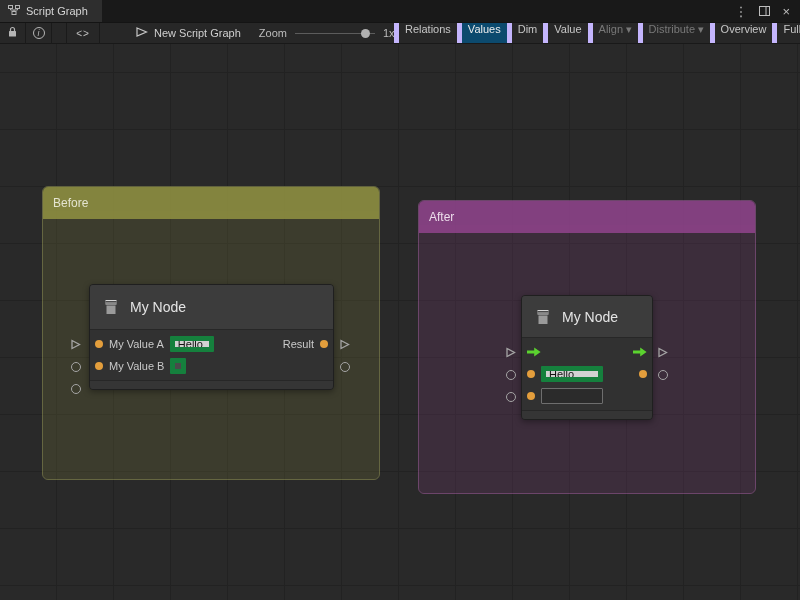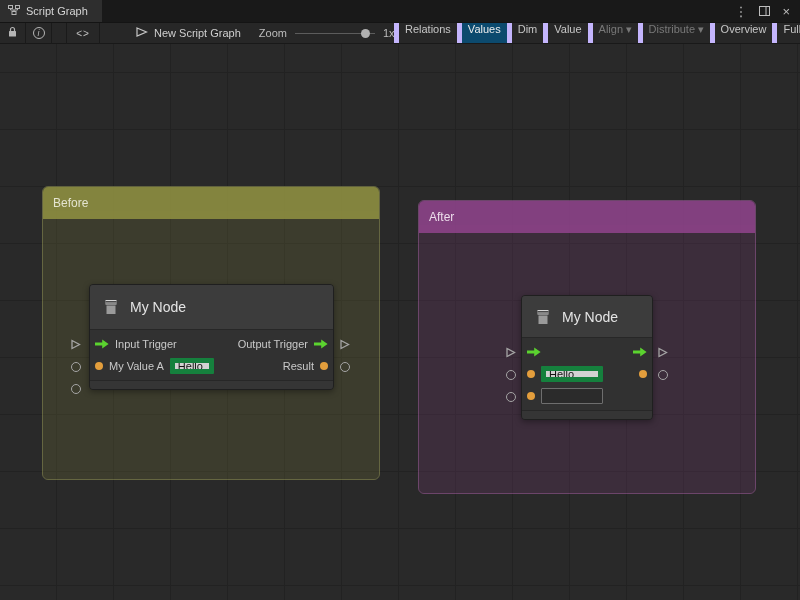--- a/index.html
+++ b/index.html
@@ -188,41 +188,31 @@
             <rect x="4.5" y="3" width="11" height="4.5" fill="#d6d6d6"></rect>
             <line x1="4.5" y1="4.6" x2="15.5" y2="4.6" stroke="#3c3c3c"></line>
             <line x1="4.5" y1="6" x2="15.5" y2="6" stroke="#3c3c3c"></line>
             <rect x="5.5" y="8.5" width="9" height="8.5" fill="#9a9a9a"></rect>
           </svg>
         </span>
         <span>My Node</span>
       </div>
       <div class="node-body">
         <div class="nrow">
-          <span class="flow-arrow">
-            <svg width="14" height="10" viewBox="0 0 14 10">
-                <path d="M0 3.4 H7.2 V0.4 L13.6 5 L7.2 9.6 V6.6 H0 Z"></path>
-              </svg>
-          </span>
-          <span>Input Trigger</span>
-          <span class="spacer"></span>
-          <span>Output Trigger</span>
-          <span class="flow-arrow">
-            <svg width="14" height="10" viewBox="0 0 14 10">
-                <path d="M0 3.4 H7.2 V0.4 L13.6 5 L7.2 9.6 V6.6 H0 Z"></path>
-              </svg>
-          </span>
-        </div>
-        <div class="nrow">
           <span class="dot"></span>
           <span>My Value A</span>
           <input class="field hello-b" value="Hello" style="">
           <span class="spacer"></span>
           <span>Result</span>
           <span class="dot"></span>
+        </div>
+        <div class="nrow">
+          <span class="dot"></span>
+          <span>My Value B</span>
+          <input class="field small" style="">
         </div>
       </div>
       <div class="node-footer"></div>
     </div>
   </div>
 
   <div class="group after">
     <div class="group-header">
       <span>After</span>
     </div>

